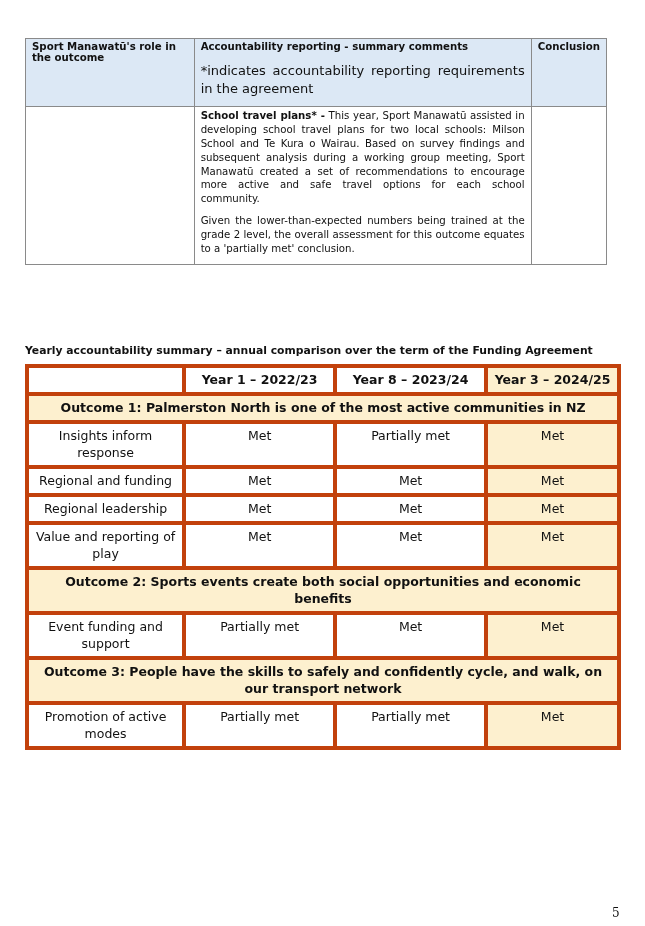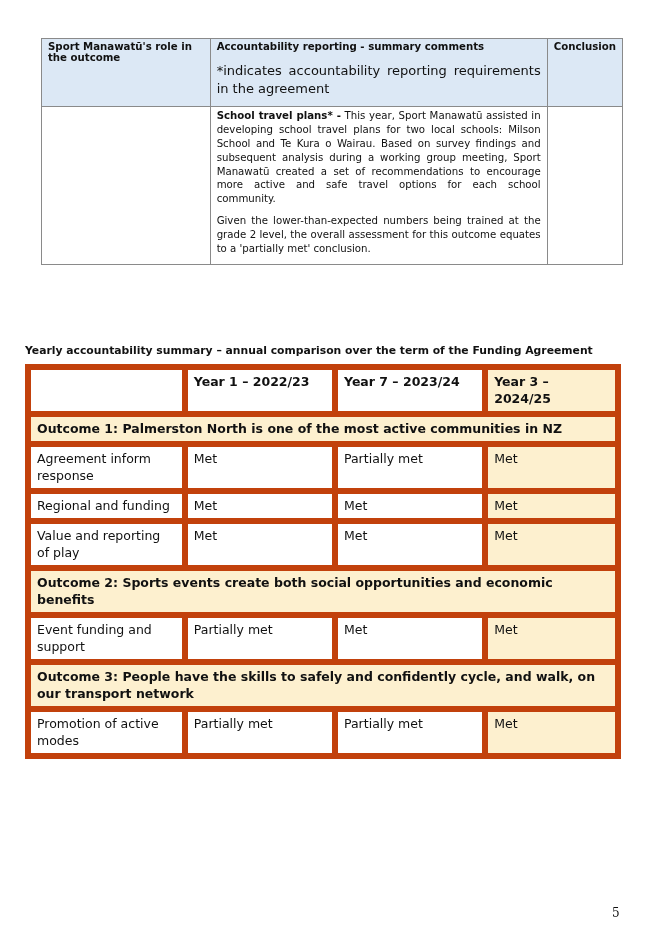--- a/index.html
+++ b/index.html
@@ -1,33 +1,33 @@
 <!DOCTYPE html>
 <html><head>
 <meta charset="utf-8">
 <style>
   html, body { margin: 0; padding: 0; background: #ffffff; }
   body { width: 645px; height: 926px; position: relative; font-family: "DejaVu Sans", sans-serif; color: #111; overflow: hidden; }
   table { border-collapse: collapse; }
-  #t1 { position: absolute; left: 41px; top: 38px; width: 582px; font-size: 10.2px; }
+  #t1 { position: absolute; left: 25px; top: 38px; width: 582px; font-size: 10.2px; }
   #t1 td, #t1 th { border: 1px solid #8a8a8a; vertical-align: top; padding: 2px 6px; text-align: justify; }
   #t1 th { background: #dce8f5; font-weight: bold; text-align: left; }
   #t1 .c1 { width: 156px; }
   #t1 .c2 { width: 325px; }
   #t1 .c3 { width: 62px; padding-left: 6px; }
   .hdr-head { height: 68px; }
   .hdr-role { text-align: justify; text-align-last: left; }
   .note { font-weight: normal; font-size: 13px; margin-top: 10px; text-align: justify; text-align-last: left; line-height: 1.35; }
   .body-cell { line-height: 1.36; }
   .body-cell p { margin: 0 0 8px 0; }
   .body-cell p:last-child { margin-bottom: 6px; }
   .bold { font-weight: bold; }
   #caption { position: absolute; left: 25px; top: 344px; font-size: 10.8px; font-weight: bold; }
   #t2 { position: absolute; left: 25px; top: 364px; width: 596px; font-size: 12.5px; }
-  #t2 td { border: 6px solid #c2410c; vertical-align: top; padding: 3px 6px 4px 6px; line-height: 1.36; }
+  #t2 td { border: 4px solid #c2410c; vertical-align: top; padding: 3px 6px 4px 6px; line-height: 1.36; text-align: center; }
   #t2 .w1 { width: 145px; }
   #t2 .w2 { width: 139px; }
   #t2 .w3 { width: 139px; }
   #t2 .w4 { width: 120px; }
   #t2 .head td { font-weight: bold; }
   .y3 { background: #fdf0cf; }
   .outcome td { background: #fdf0cf; font-weight: bold; border-radius: 8px; }
   #page-num { position: absolute; left: 612px; top: 906px; font-family: "DejaVu Serif", serif; font-size: 12px; }
 </style>
 </head>
@@ -54,34 +54,40 @@
 </tbody>
   </table>
 
 <div id="caption">Yearly accountability summary – annual comparison over the term of the Funding Agreement</div>
 
 <table id="t2">
   <tbody>
       <tr class="head">
     <td class="w1"></td>
     <td class="w2">Year 1 – 2022/23</td>
-    <td class="w3">Year 7 – 2023/24</td>
+    <td class="w3">Year 8 – 2023/24</td>
     <td class="w4 y3">Year 3 – 2024/25</td>
   </tr>
   <tr class="outcome">
     <td colspan="4">Outcome 1: Palmerston North is one of the most active communities in NZ</td>
   </tr>
   <tr>
-    <td>Agreement inform response</td>
+    <td>Insights inform response</td>
     <td>Met</td>
     <td>Partially met</td>
     <td class="y3">Met</td>
   </tr>
   <tr>
     <td>Regional and funding</td>
+    <td>Met</td>
+    <td>Met</td>
+    <td class="y3">Met</td>
+  </tr>
+  <tr>
+    <td>Regional leadership</td>
     <td>Met</td>
     <td>Met</td>
     <td class="y3">Met</td>
   </tr>
   <tr>
     <td>Value and reporting of play</td>
     <td>Met</td>
     <td>Met</td>
     <td class="y3">Met</td>
   </tr>

